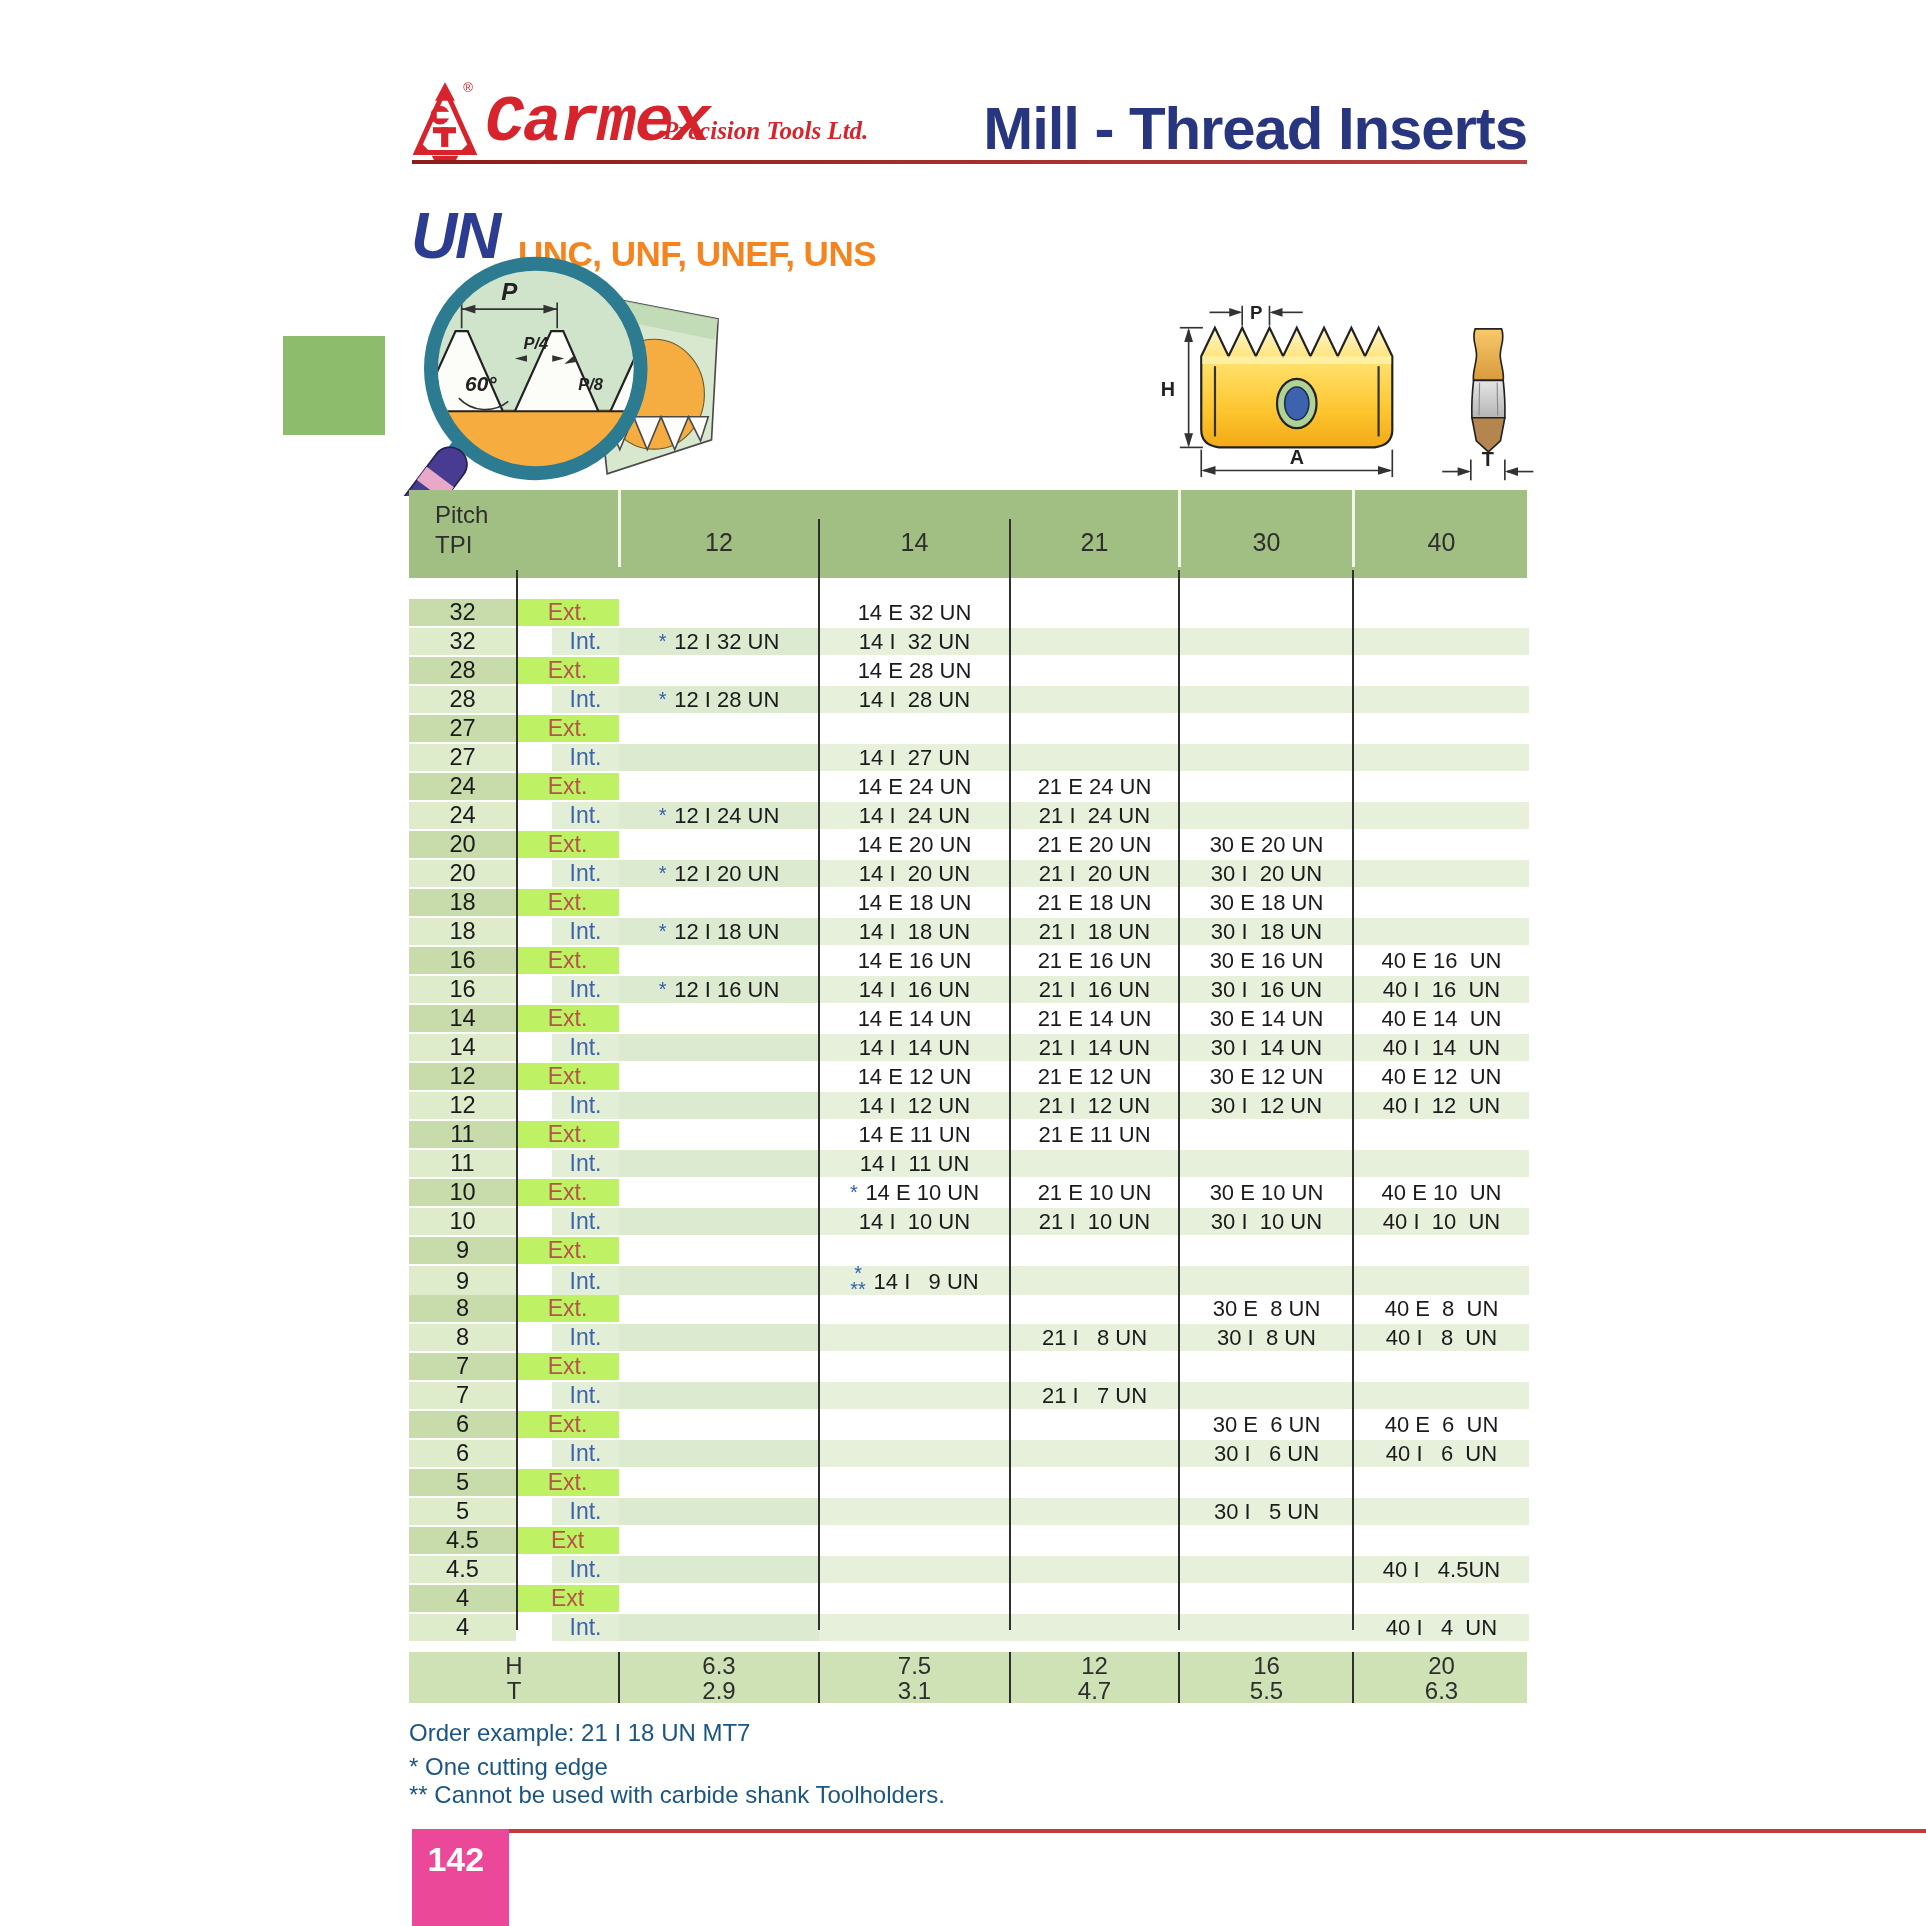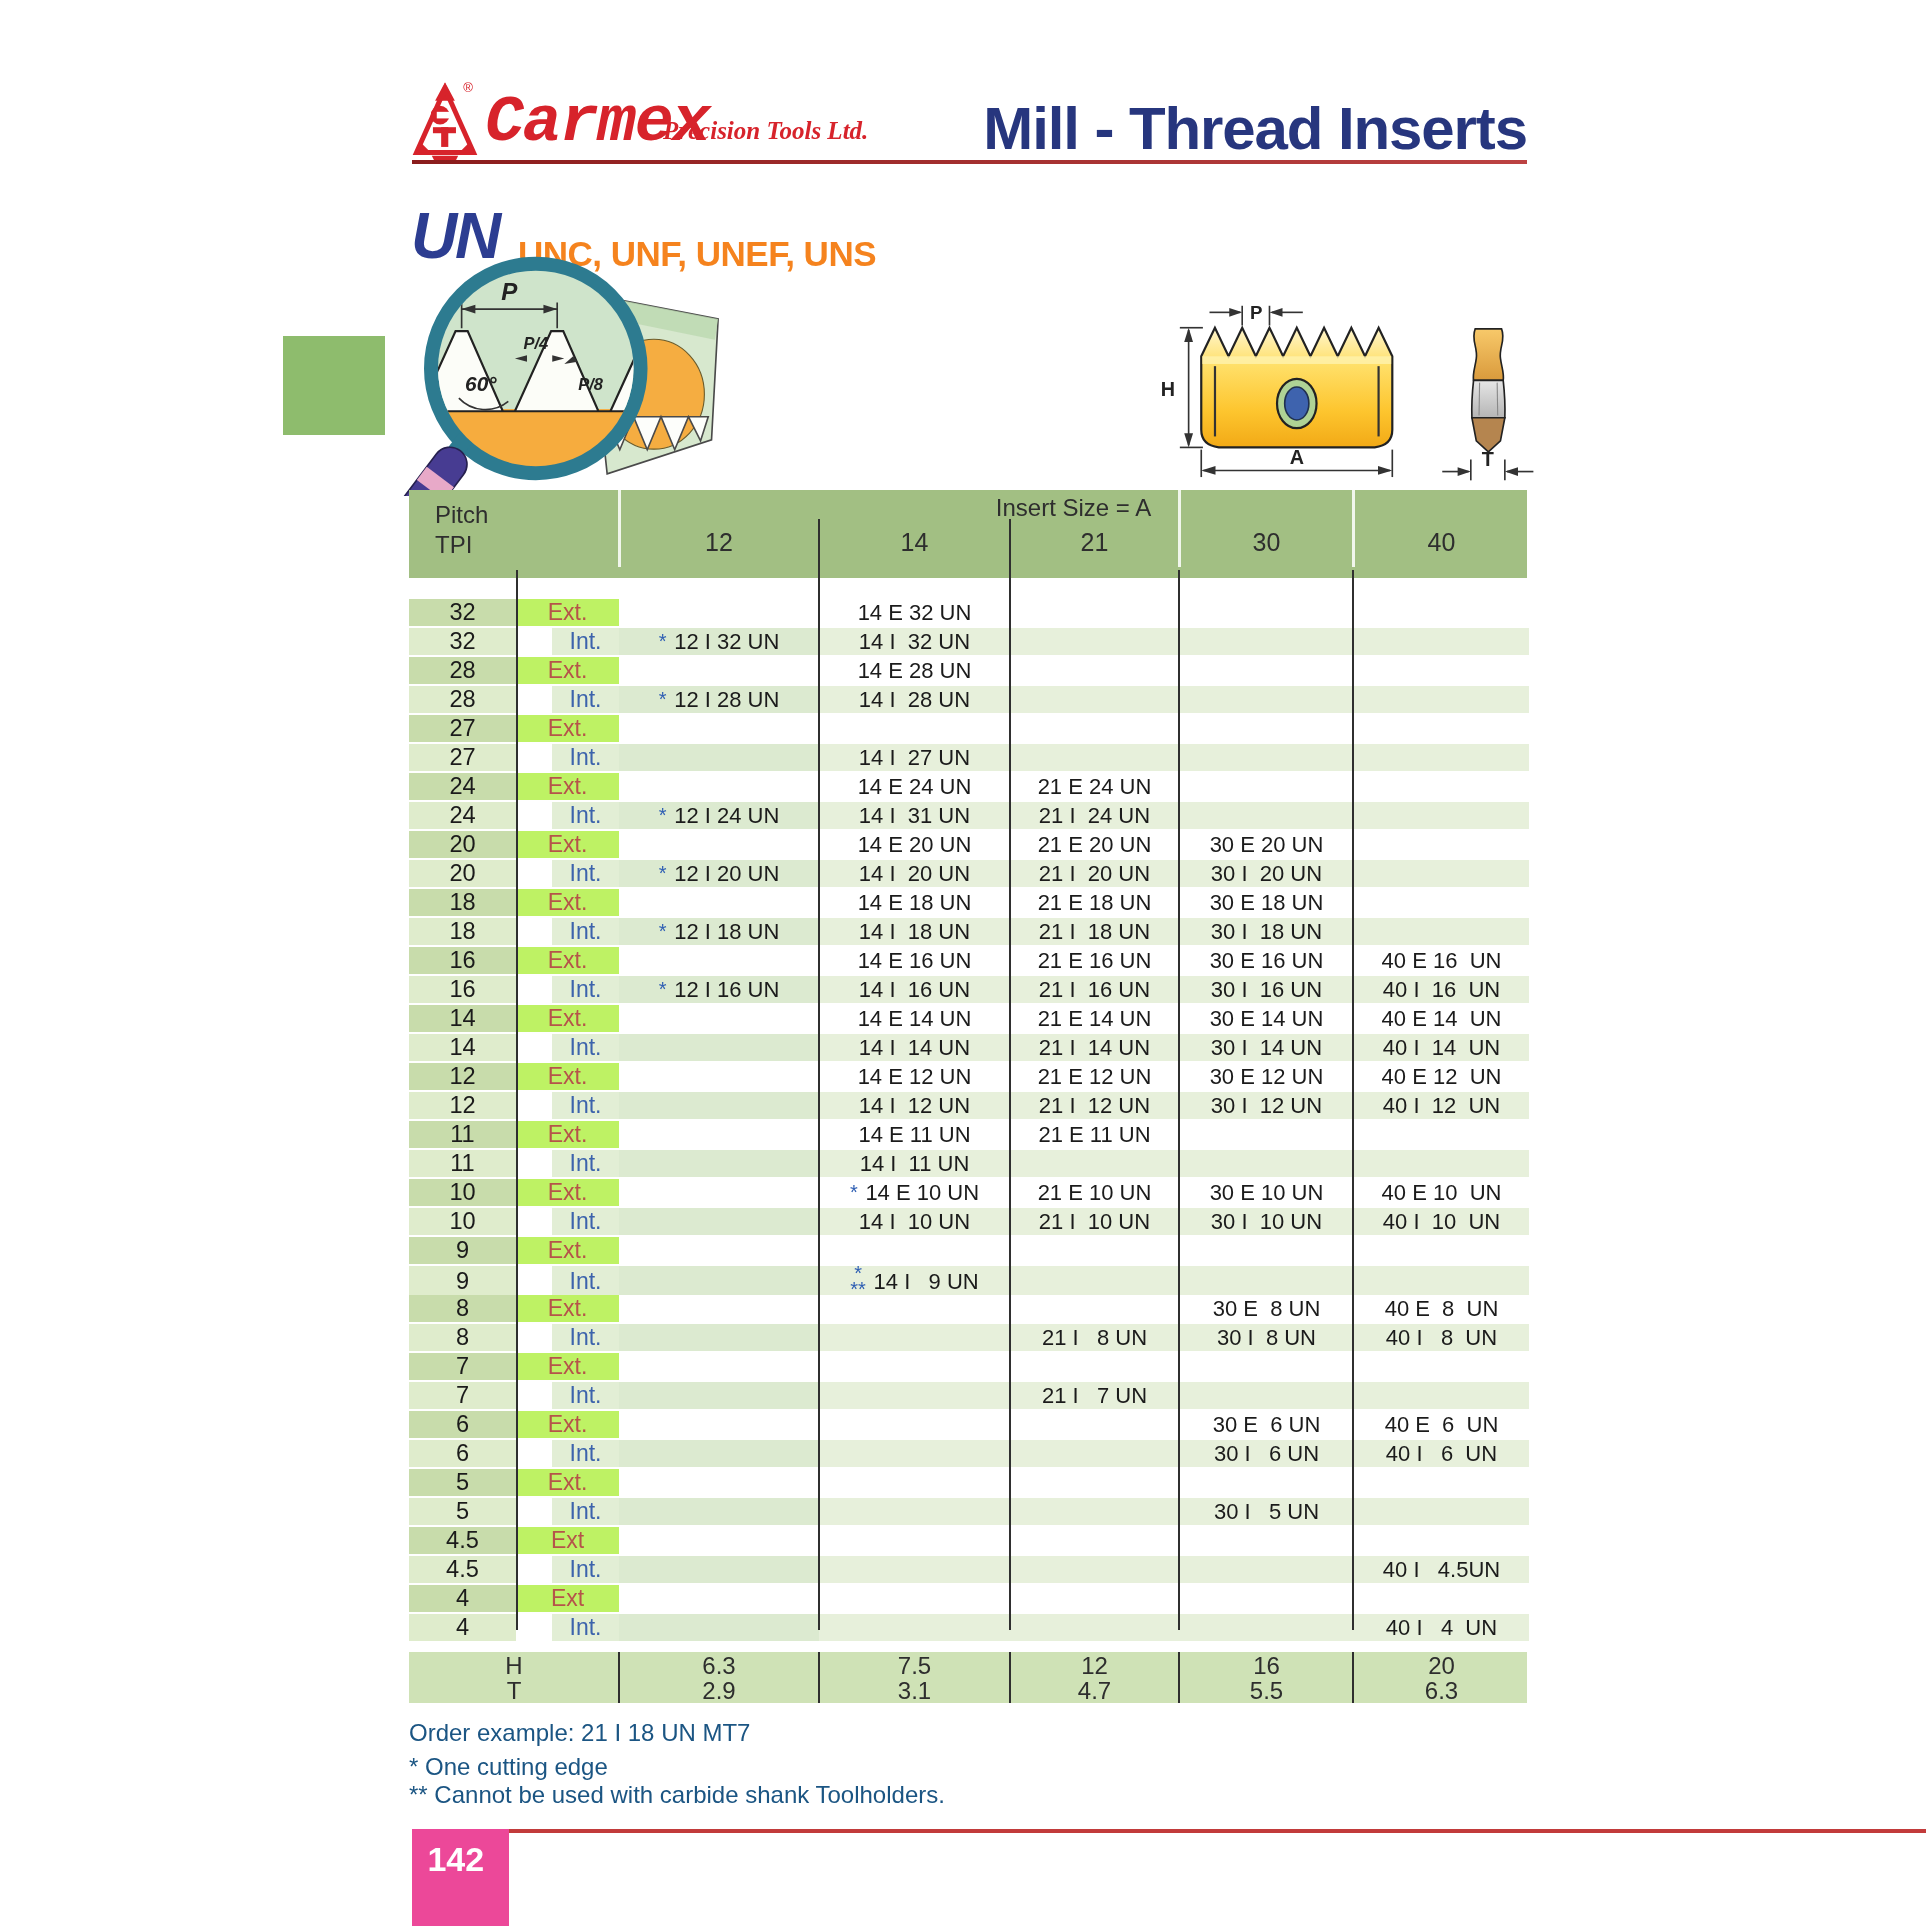--- a/index.html
+++ b/index.html
@@ -198,21 +198,20 @@
   <path d="M588,314 L564,306 L564,322 Z" fill="#333"></path>
   <line x1="702" y1="314" x2="654" y2="314" stroke="#333" stroke-width="3"></line>
   <path d="M650,314 L674,306 L674,322 Z" fill="#333"></path>
   <text x="619" y="304" font-size="36" font-weight="bold" fill="#222" text-anchor="middle">T</text>
 </svg>
 
 <div class="abs" id="table">
   <div id="thead">
     <div id="pitch-label-1">Pitch</div>
     <div id="pitch-label-2">TPI</div>
-    <div id="insert-size-label">Insert Size = A</div>
     <div id="col-numbers">
       <div></div>
       <div>12</div>
       <div>14</div>
       <div>21</div>
       <div>30</div>
       <div>40</div>
     </div>
     <div class="hseam" style="left:209px;"></div>
     <div class="hseam" style="left:769px;"></div>
@@ -280,21 +279,21 @@
         <div class="cell data c0"></div>
         <div class="cell data c1">14 E 24 UN</div>
         <div class="cell data c2">21 E 24 UN</div>
         <div class="cell data c3"></div>
         <div class="cell data c4"></div>
       </div>
       <div class="trow int">
         <div class="cell pitch">24</div>
         <div class="cell type">Int.</div>
         <div class="cell data c0"><span class="mark">*</span><span>12 I 24 UN</span></div>
-        <div class="cell data c1">14 I  31 UN</div>
+        <div class="cell data c1">14 I  24 UN</div>
         <div class="cell data c2">21 I  24 UN</div>
         <div class="cell data c3"></div>
         <div class="cell data c4"></div>
       </div>
       <div class="trow ext">
         <div class="cell pitch">20</div>
         <div class="cell type">Ext.</div>
         <div class="cell data c0"></div>
         <div class="cell data c1">14 E 20 UN</div>
         <div class="cell data c2">21 E 20 UN</div>

